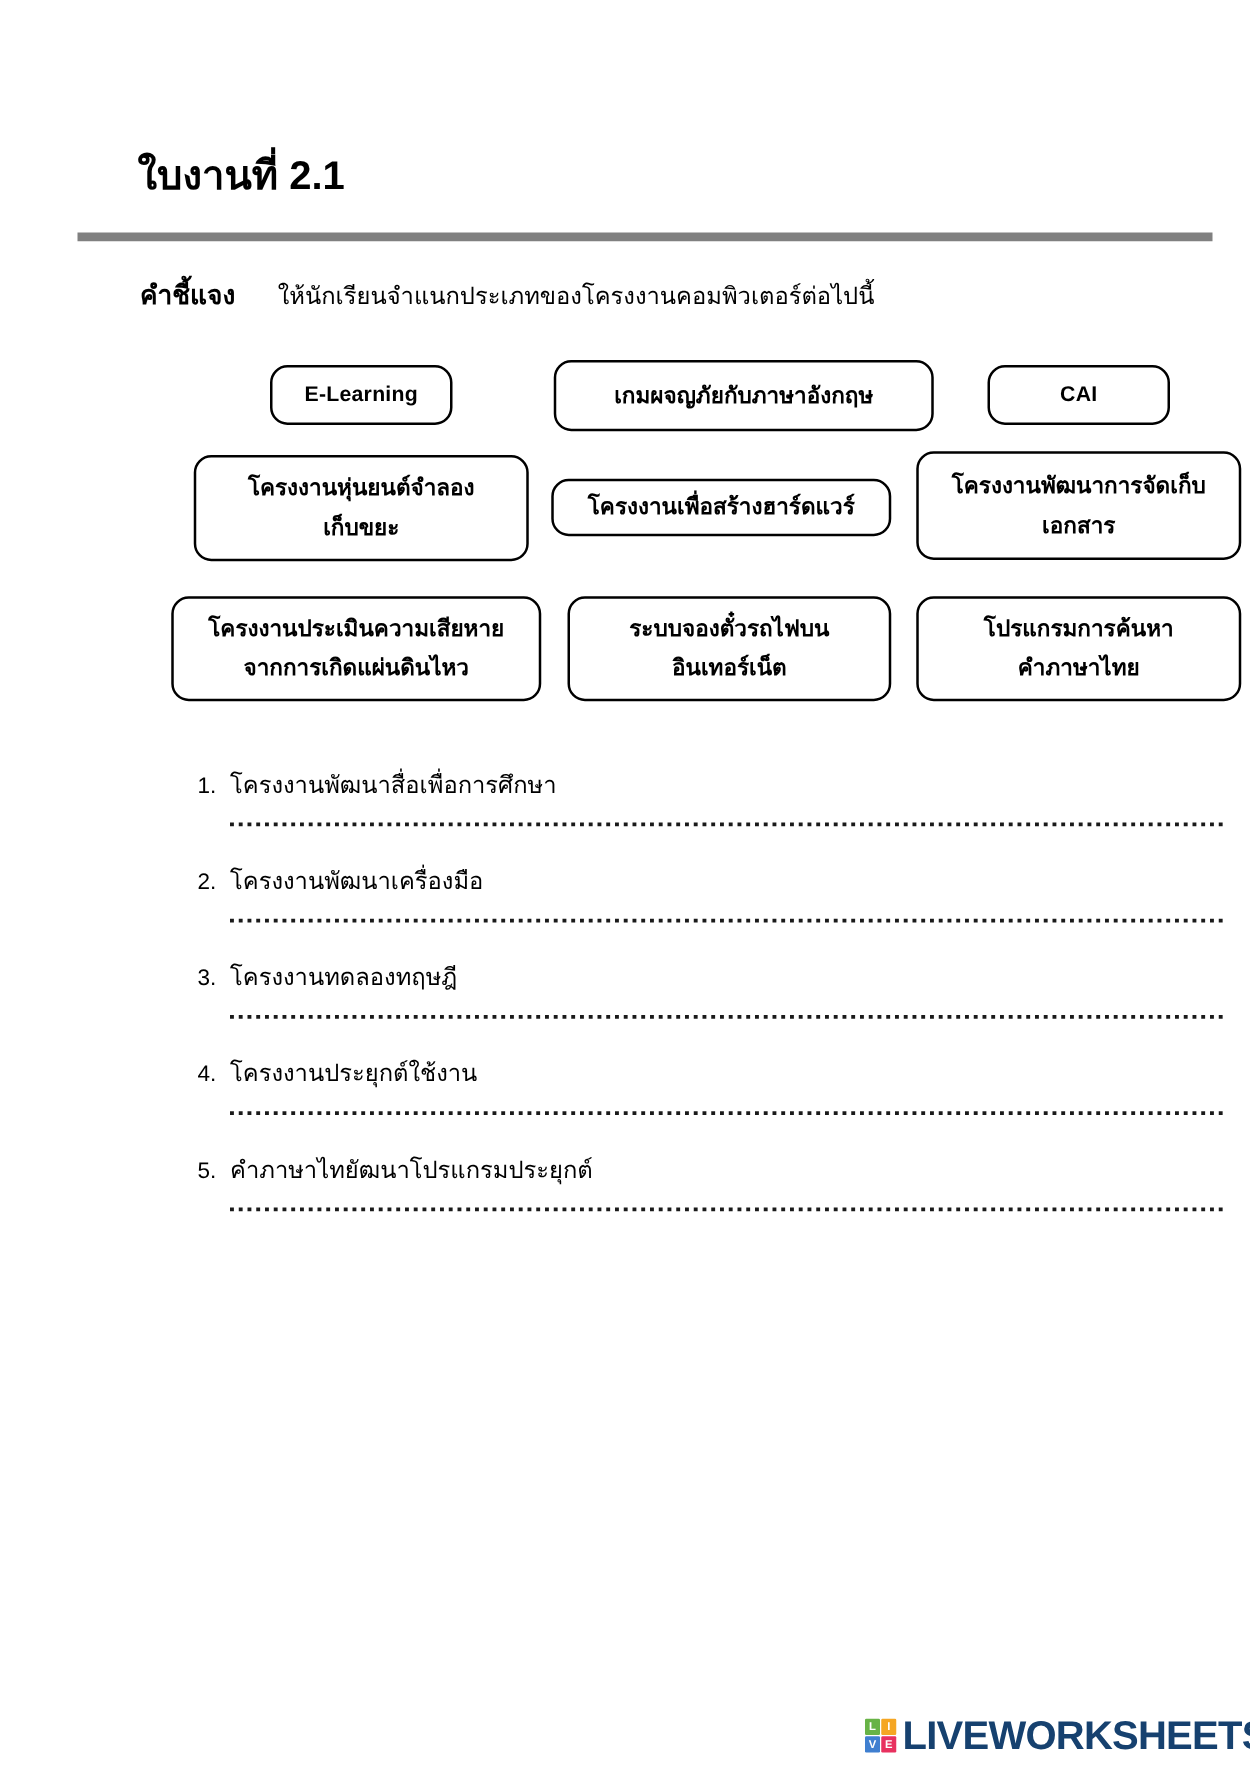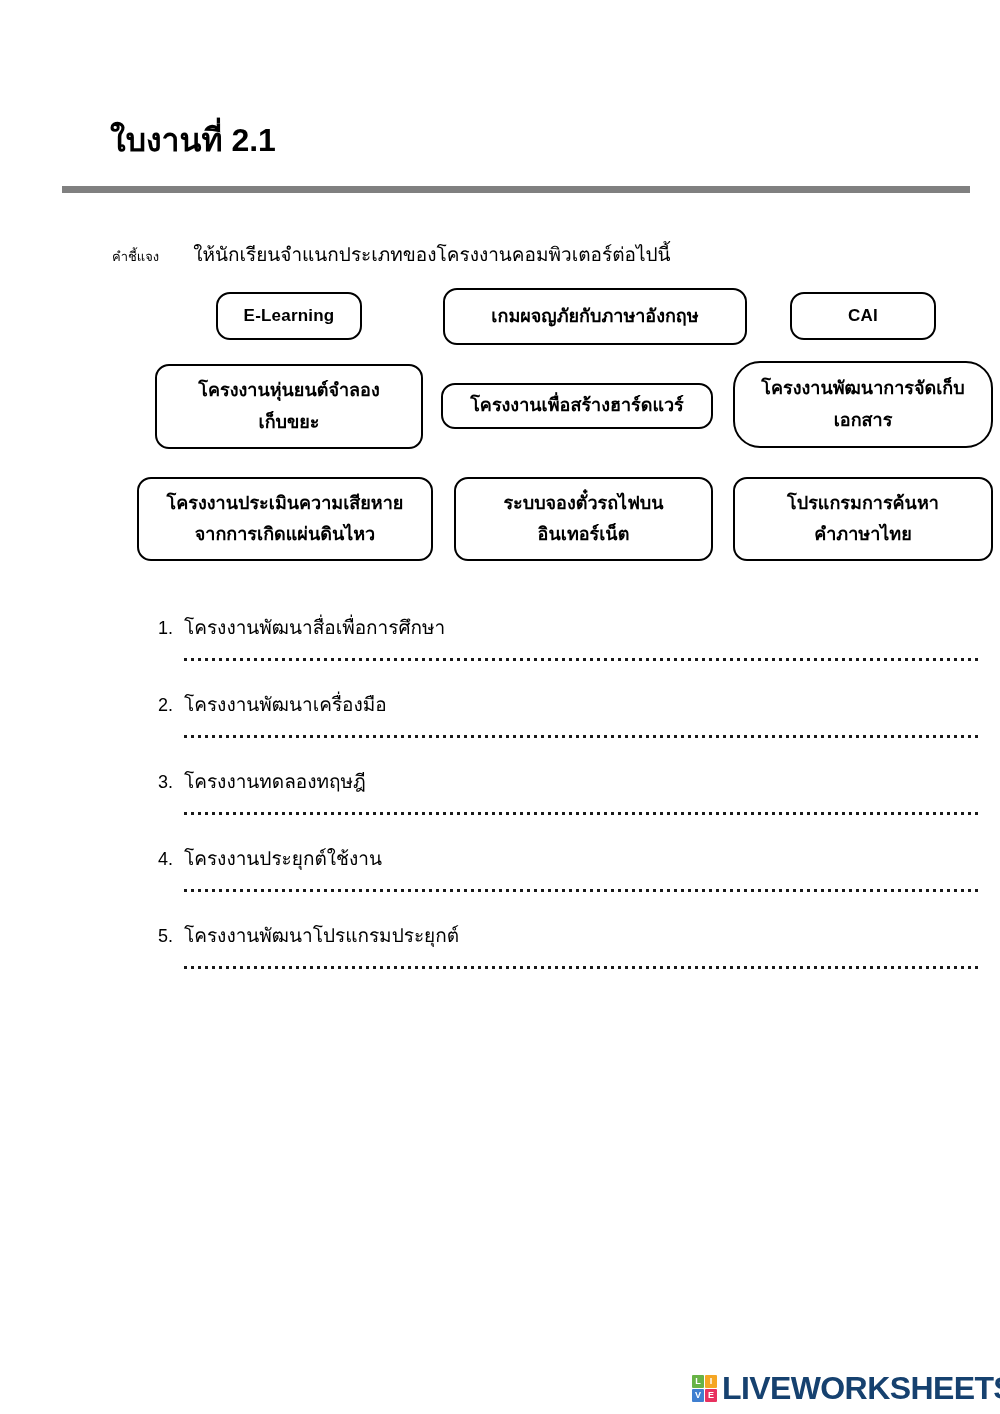--- a/index.html
+++ b/index.html
@@ -58,23 +58,22 @@
   
   .instruction {
     position: absolute;
     left: 112px;
     top: 219px;
     display: flex;
     align-items: baseline;
     white-space: nowrap;
   }
   .instruction-label {
-    font-size: 13px;
-    font-weight: normal;
-    margin-top: 27px;
+    font-size: 21px;
+    font-weight: bold;
   }
   .instruction-text {
     font-size: 19px;
     font-weight: normal;
     margin-left: 34px;
   }
 
   
   .box {
     position: absolute;
@@ -97,21 +96,21 @@
   }
 
   
   .box-elearning { left: 216px; top: 292px; width: 146px; height: 48px; }
   .box-game      { left: 443px; top: 288px; width: 304px; height: 57px; }
   .box-cai       { left: 790px; top: 292px; width: 146px; height: 48px; }
 
   
   .box-robot     { left: 155px; top: 364px; width: 268px; height: 85px; }
   .box-hardware  { left: 441px; top: 383px; width: 272px; height: 46px; }
-  .box-docstore  { left: 733px; top: 361px; width: 260px; height: 87px; border-radius: 27px; }
+  .box-docstore  { left: 733px; top: 361px; width: 260px; height: 87px; }
 
   
   .box-quake     { left: 137px; top: 477px; width: 296px; height: 84px; }
   .box-train     { left: 454px; top: 477px; width: 259px; height: 84px; }
   .box-search    { left: 733px; top: 477px; width: 260px; height: 84px; }
 
   
   .qlist {
     position: absolute;
     left: 158px;
@@ -239,21 +238,21 @@
       <div class="qtext">
         <span class="qnum">4.</span>
         <span class="qlabel">โครงงานประยุกต์ใช้งาน</span>
       </div>
       <div class="qline"></div>
     </div>
 
     <div class="qitem">
       <div class="qtext">
         <span class="qnum">5.</span>
-        <span class="qlabel">โครงงานพัฒนาโปรแกรมประยุกต์</span>
+        <span class="qlabel">คำภาษาไทยัฒนาโปรแกรมประยุกต์</span>
       </div>
       <div class="qline"></div>
     </div>
 
   </div>
 
   <div class="footer-logo">
     <div class="logo-tiles">
       <span class="logo-tile tile-l">L</span>
       <span class="logo-tile tile-i">I</span>

